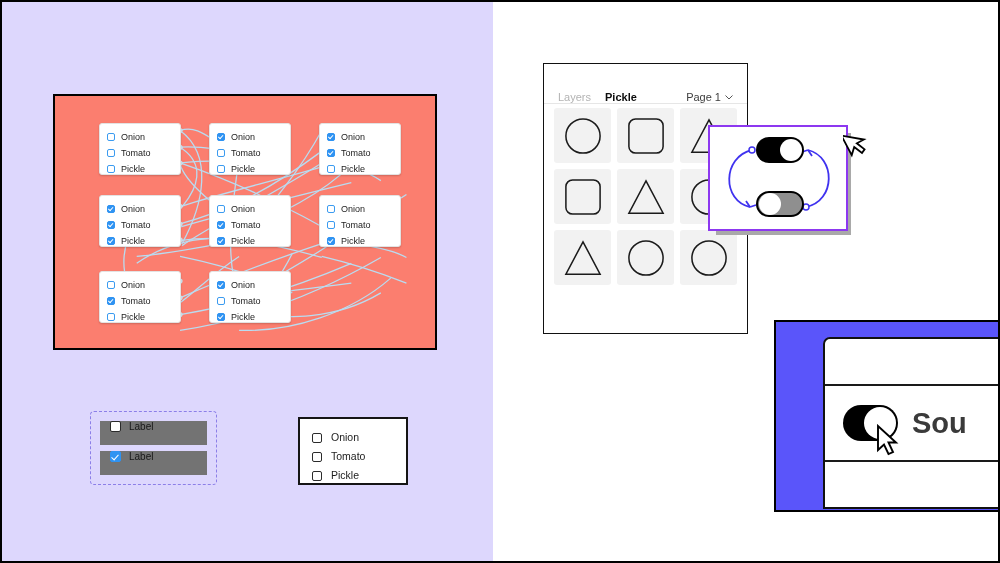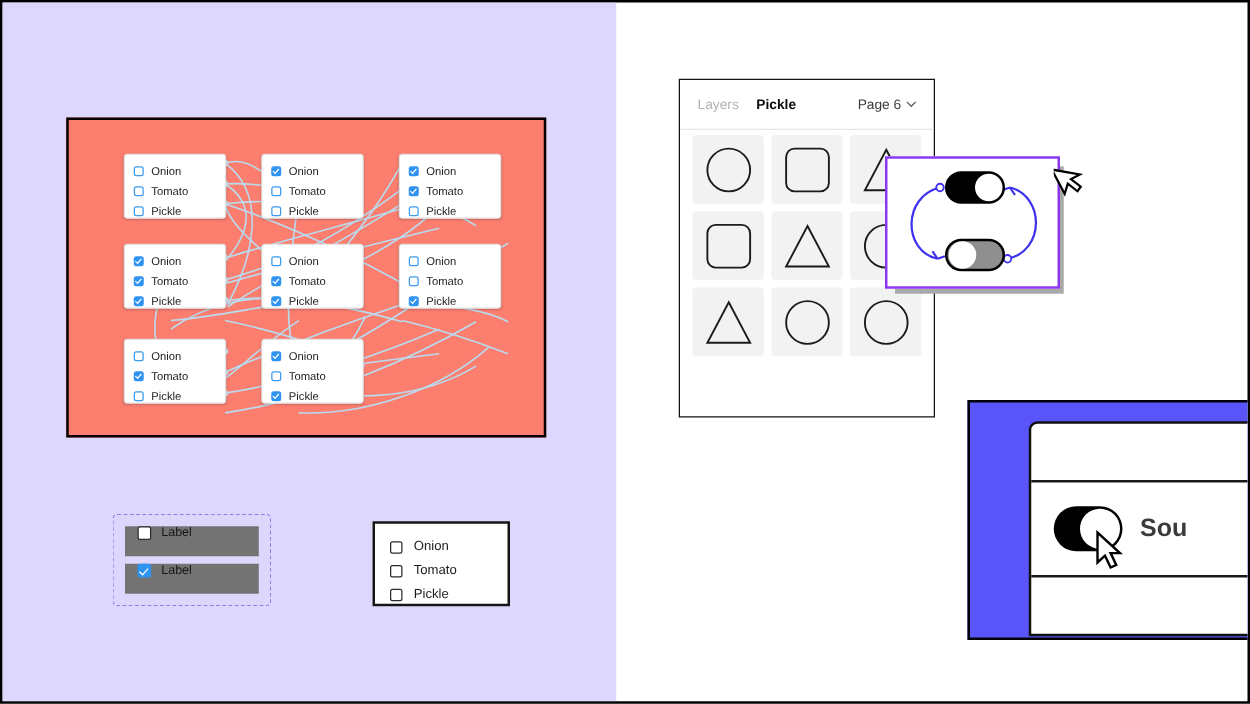--- a/index.html
+++ b/index.html
@@ -131,21 +131,21 @@
   
   #assets-panel {
     position: absolute; left: 541px; top: 61px;
     width: 205px; height: 271px;
     background: #ffffff;
     border: 1.5px solid #111111;
     box-sizing: border-box;
   }
   #assets-tabs {
     height: 40px;
-    display: flex; align-items: center;
+    display: flex; align-items: flex-end;
     padding: 0 14px;
     border-bottom: 1px solid #e6e6e6;
     box-sizing: border-box;
     gap: 14px;
   }
   #assets-tabs .tab {
     font-size: 11px; color: #b3b3b3;
   }
   #assets-tabs .tab.active {
     color: #0d0d0d; font-weight: bold;
@@ -241,21 +241,21 @@
     height: 1.5px; background: #1a1a1a;
   }
   #blue-row {
     position: absolute; left: 0; top: 46px;
     height: 76px; width: 100%;
     display: flex; align-items: center; gap: 14px;
     padding-left: 18px;
     box-sizing: border-box;
   }
   #blue-row .big-label {
-    font-size: 20px; font-weight: bold; color: #3a3a3a;
+    font-size: 29px; font-weight: bold; color: #3a3a3a;
     white-space: nowrap;
   }
   #tgl-big {
     position: relative;
     width: 55px; height: 36px; border-radius: 18px;
     background: #000000;
     flex: 0 0 auto;
   }
   #tgl-big .knob {
     position: absolute; right: 2px; top: 2px;
@@ -481,21 +481,21 @@
       <span class="cb dark-off"></span>
       <span class="lbl">Pickle</span>
     </div>
   </div>
 
   <div id="assets-panel">
     <div id="assets-tabs">
       <span class="tab">Layers</span>
       <span class="tab active">Pickle</span>
       <span class="page-sel">
-        <span>Page 6</span>
+        <span>Page 1</span>
         <svg width="8" height="5" viewBox="0 0 8 5">
           <path d="M0.5 0.5 L4 4 L7.5 0.5" fill="none" stroke="#555" stroke-width="1"></path>
         </svg>
       </span>
     </div>
 
 
     <div id="assets-grid">
       <div class="asset-tile">
         <svg width="38" height="38" viewBox="0 0 40 40">

